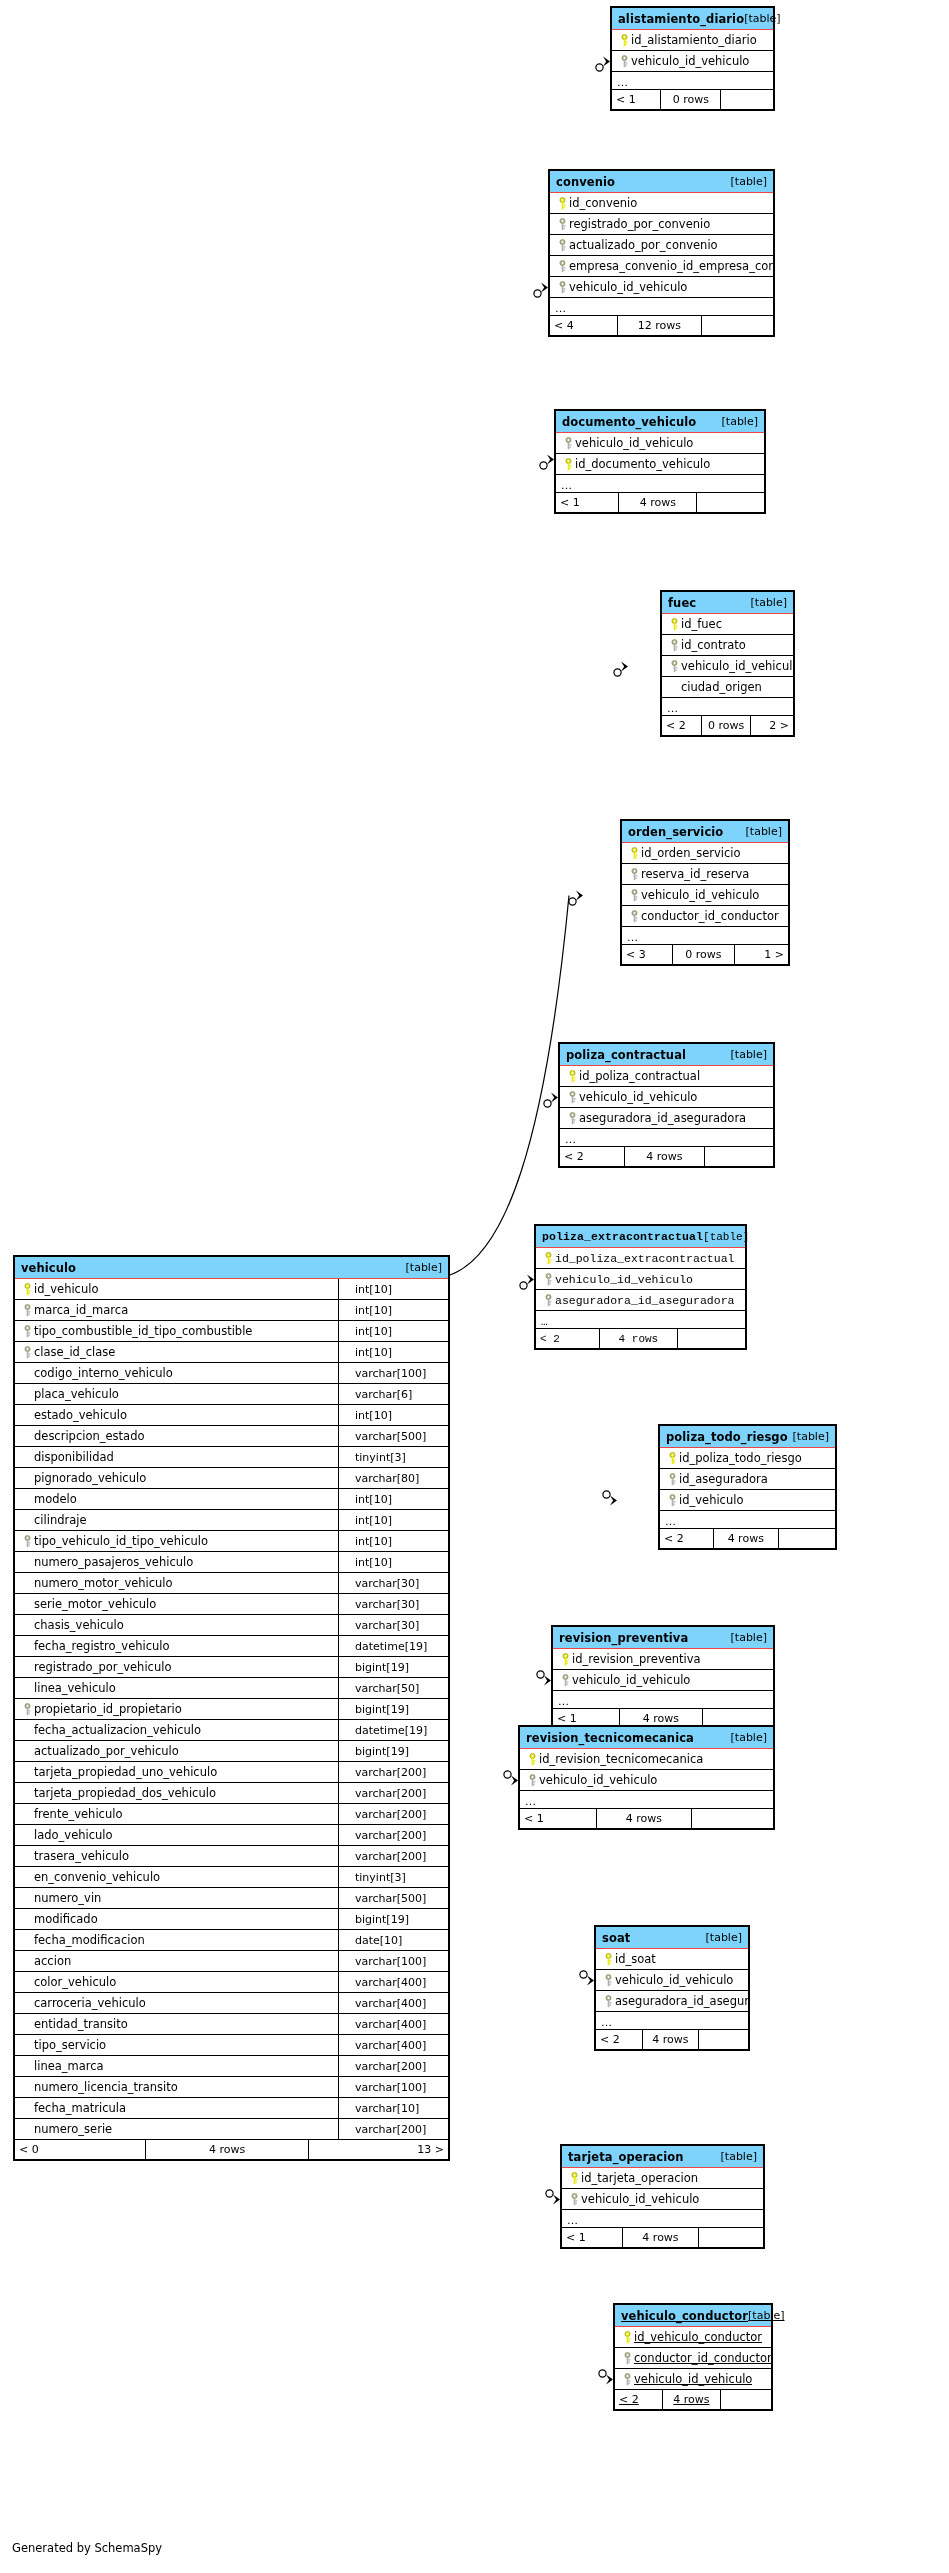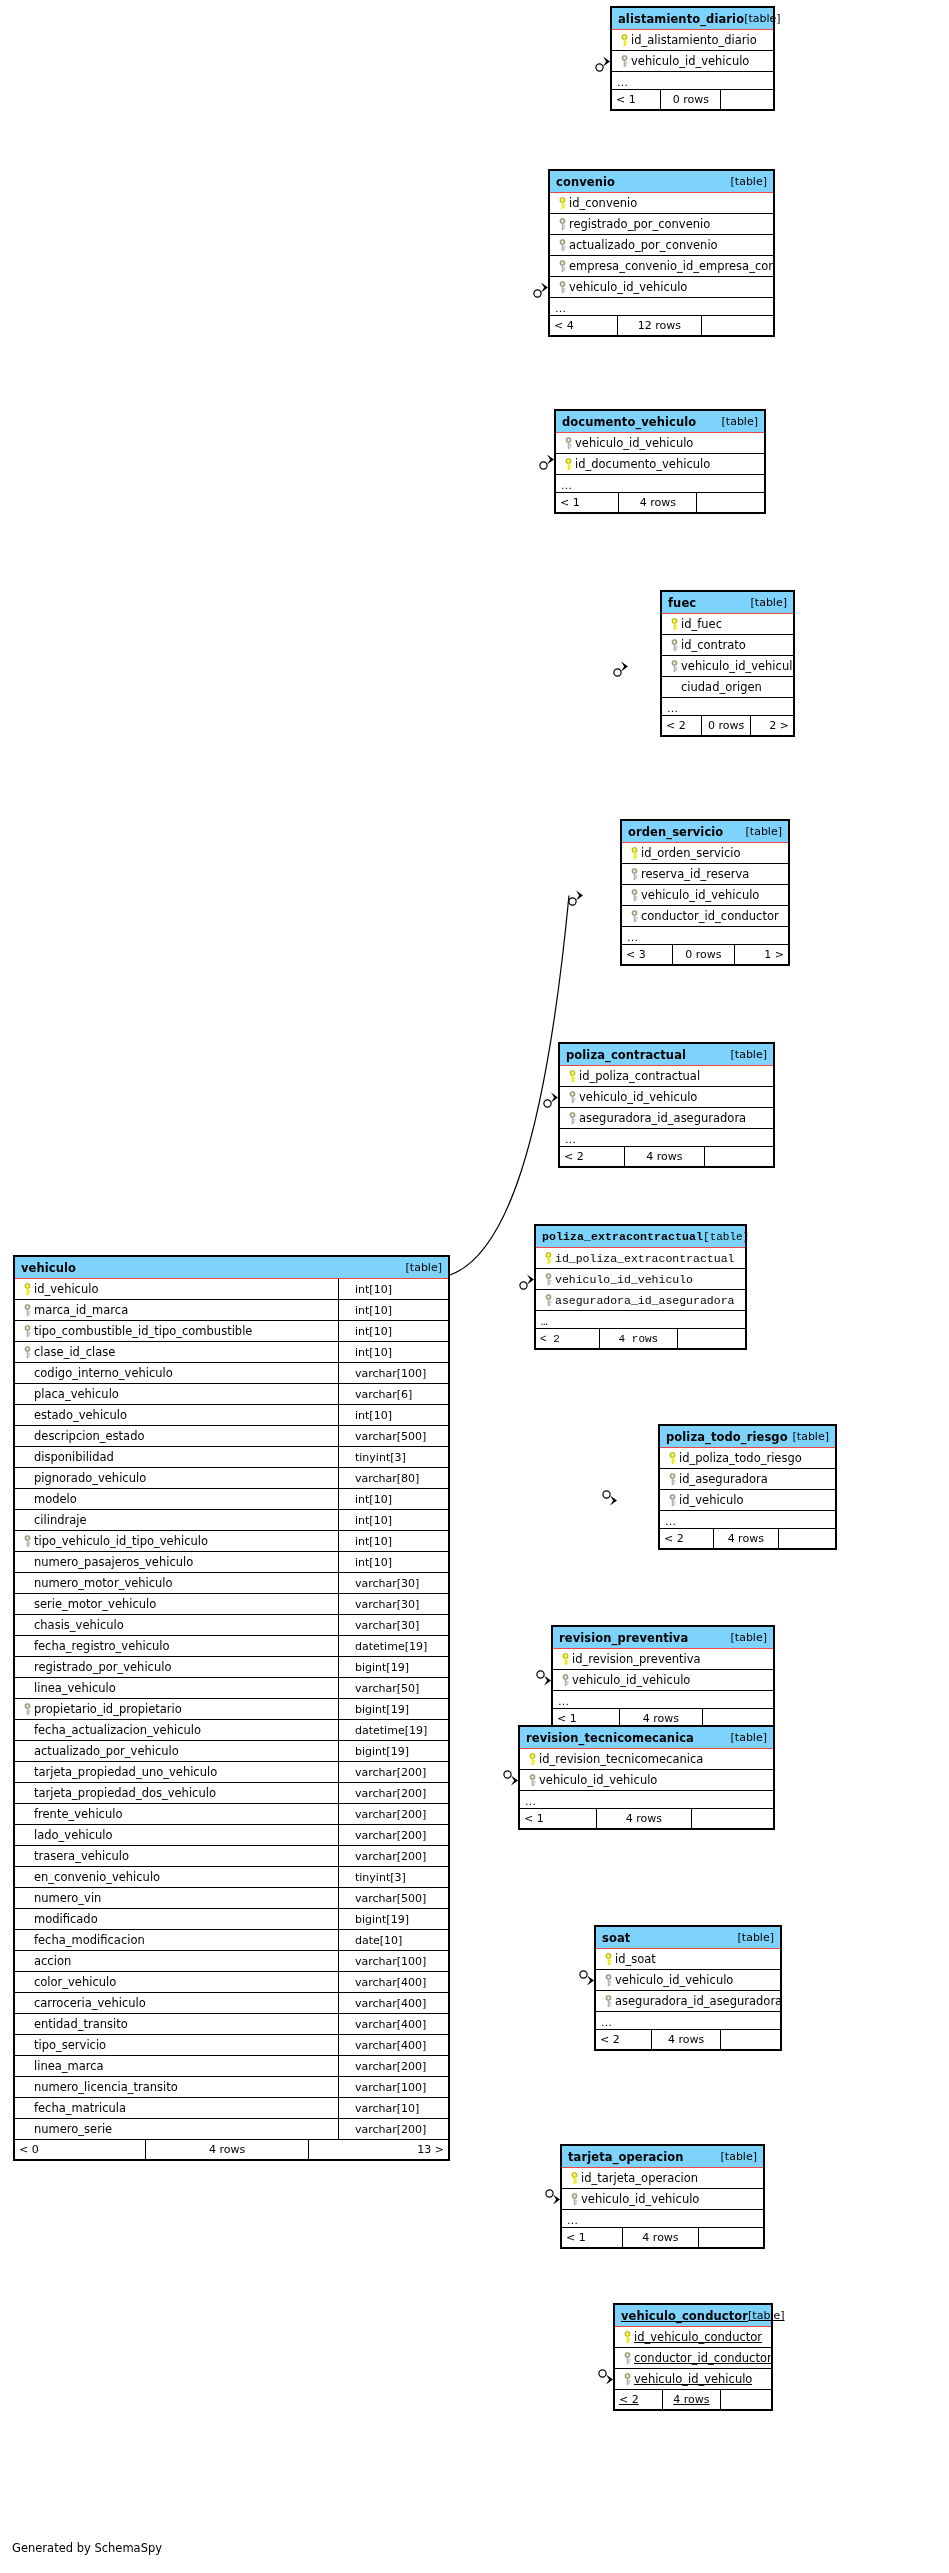--- a/index.html
+++ b/index.html
@@ -696,21 +696,21 @@
             <span class="col-label">vehiculo_id_vehiculo</span>
           </div>
         </div>
         <div class="ellipsis-row">…</div>
         <div class="foot">
           <div class="foot-l">&lt; 1</div>
           <div class="foot-c">4 rows</div>
           <div class="foot-r"></div>
         </div>
       </div>
-      <div class="tbl" style="left: 594px; top: 1925px; width: 188px;">
+      <div class="tbl" style="left: 594px; top: 1925px; width: 156px;">
         <div class="tbl-head">
           <span class="tbl-name">soat</span>
           <span class="tbl-type">[table]</span>
         </div>
         <div class="col-row">
           <div class="col-main">
             <span class="keyslot">
               <svg class="keyicon" width="9" height="13" viewBox="0 0 9 13">
                 <circle cx="4.5" cy="3" r="2.6" fill="#e8e800" stroke="#7a7a00" stroke-width="0.5"></circle>
                 <circle cx="4.5" cy="3" r="1" fill="#ffffff"></circle>

